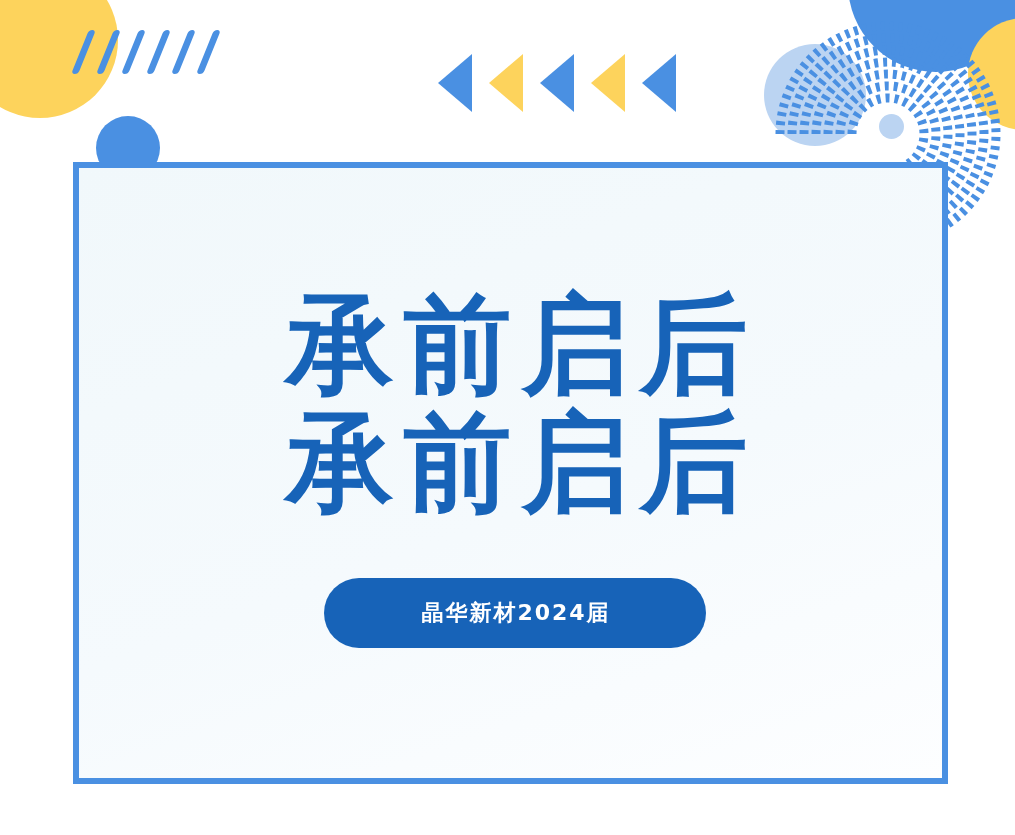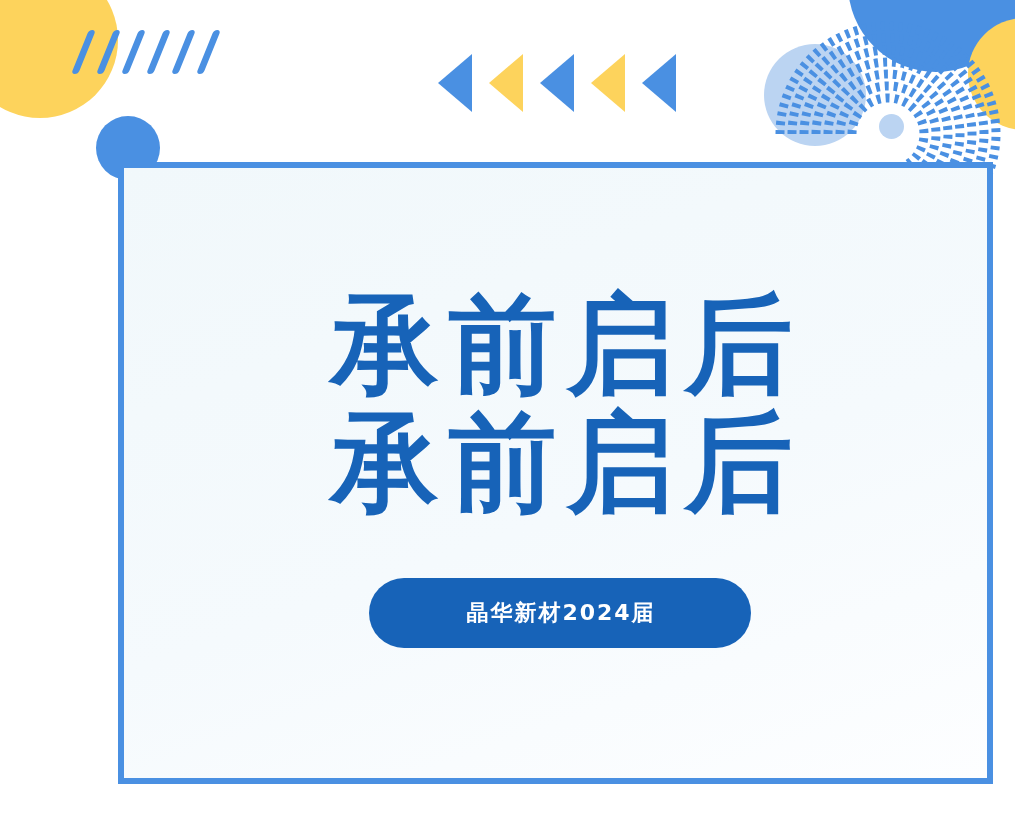--- a/index.html
+++ b/index.html
@@ -54,21 +54,20 @@
   #spiral{position:absolute;left:770px;top:16px;width:250px;height:230px;}
   #spiral svg{display:block;overflow:visible;}
 
   
   #frame{
     position:absolute;left:73px;top:162px;
     width:875px;height:622px;
     border:6px solid #4A90E2;
     box-sizing:border-box;
     background:linear-gradient(160deg,#f1f8fb 0%,#f5fafd 55%,#fdfeff 100%);
-    margin-left:45px;
   }
 
   #headline{
     position:absolute;left:0;top:118px;width:875px;
     text-align:center;
     color:#1763B8;
     font-weight:bold;
     font-size:108px;
     line-height:118px;
     letter-spacing:10px;

